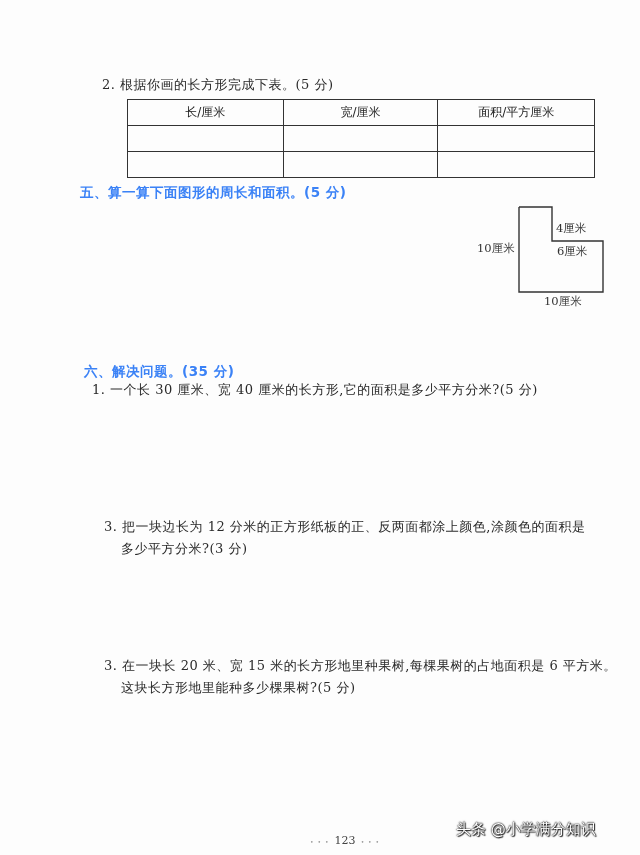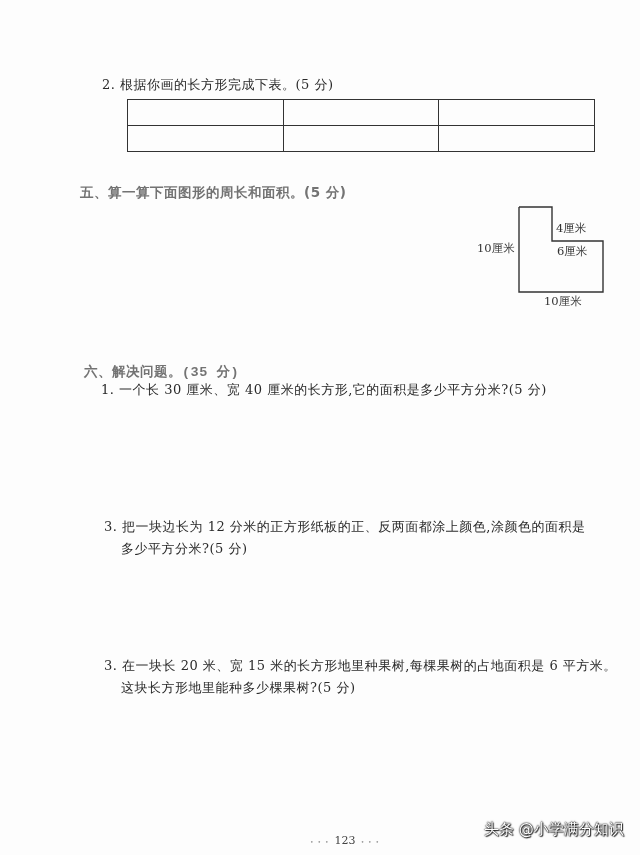--- a/index.html
+++ b/index.html
@@ -1,37 +1,42 @@
 <!DOCTYPE html>
 <html><head>
 <meta charset="utf-8">
 <style>
   html,body{margin:0;padding:0;}
   body{width:640px;height:855px;background:#fdfdfd;position:relative;overflow:hidden;
        font-family:"DejaVu Serif","Liberation Serif",serif;color:#2a2a2a;}
   .abs{position:absolute;white-space:nowrap;}
   .q-text{font-size:13px;letter-spacing:0.5px;}
-  .sec-title{font-family:"DejaVu Sans","Liberation Sans",sans-serif;font-weight:bold;font-size:13.5px;letter-spacing:0.5px;color:#737373;}
+  .sec-title{font-family:"DejaVu Sans","Liberation Sans",sans-serif;font-weight:bold;font-size:13.5px;letter-spacing:0.5px;color:#3b82f6;}
   table.grid{position:absolute;left:127px;top:99px;width:468px;border-collapse:collapse;}
   table.grid td,table.grid th{border:1.3px solid #333;height:25px;padding:0;text-align:center;
        font-family:"DejaVu Sans","Liberation Sans",sans-serif;font-size:12px;font-weight:normal;color:#222;}
   table.grid th{height:25px;}
   .fig-label{font-size:11.5px;position:absolute;white-space:nowrap;color:#333;}
   .page-num{font-size:11px;color:#444;}
   .dots{font-size:6px;color:#999;letter-spacing:1px;}
   .watermark{font-family:"DejaVu Sans","Liberation Sans",sans-serif;font-size:15px;color:#ffffff;
        text-shadow:0 0 1px #000,0 0 2px #000,1px 1px 1px #333;}
 </style>
 </head>
 <body>
 
 <div class="abs q-text" style="left:102px;top:76px;">2. 根据你画的长方形完成下表。(5 分)</div>
 
 <table class="grid">
   <tbody>
+      <tr>
+    <th style="width:156px">长/厘米</th>
+    <th style="width:155px">宽/厘米</th>
+    <th style="width:157px">面积/平方厘米</th>
+  </tr>
   <tr>
     <td></td>
     <td></td>
     <td></td>
   </tr>
   <tr>
     <td></td>
     <td></td>
     <td></td>
   </tr>
@@ -43,29 +48,29 @@
 <div>
   <svg class="abs" style="left:515px;top:203px;" width="95" height="95" viewBox="0 0 95 95">
     <polyline points="4,4 37,4 37,38 88,38 88,89 4,89 4,4" fill="none" stroke="#333" stroke-width="1.4"></polyline>
   </svg>
   <div class="fig-label" style="left:477px;top:241px;">10厘米</div>
   <div class="fig-label" style="left:556px;top:221px;text-align:right;">4厘米</div>
   <div class="fig-label" style="left:557px;top:244px;text-align:right;">6厘米</div>
   <div class="fig-label" style="left:544px;top:294px;">10厘米</div>
 </div>
 
-<div class="abs sec-title" style="left:84px;top:363px;font-family:Liberation Mono, monospace;">六、解决问题。(35 分)</div>
+<div class="abs sec-title" style="left:84px;top:363px;">六、解决问题。(35 分)</div>
 
-<div class="abs q-text" style="left:101px;top:381px;">1. 一个长 30 厘米、宽 40 厘米的长方形,它的面积是多少平方分米?(5 分)</div>
+<div class="abs q-text" style="left:92px;top:381px;">1. 一个长 30 厘米、宽 40 厘米的长方形,它的面积是多少平方分米?(5 分)</div>
 
 <div class="abs q-text" style="left:104px;top:518px;">3. 把一块边长为 12 分米的正方形纸板的正、反两面都涂上颜色,涂颜色的面积是</div>
-<div class="abs q-text" style="left:121px;top:540px;">多少平方分米?(5 分)</div>
+<div class="abs q-text" style="left:121px;top:540px;">多少平方分米?(3 分)</div>
 
 <div class="abs q-text" style="left:104px;top:657px;">3. 在一块长 20 米、宽 15 米的长方形地里种果树,每棵果树的占地面积是 6 平方米。</div>
 <div class="abs q-text" style="left:121px;top:679px;">这块长方形地里能种多少棵果树?(5 分)</div>
 
 <div class="abs" style="left:310px;top:829px;">
   <span class="dots">• • •</span>
   <span class="page-num">123</span>
   <span class="dots">• • •</span>
 </div>
 
-<div class="abs watermark" style="left:484px;top:820px;">头条 @小学满分知识</div>
+<div class="abs watermark" style="left:456px;top:820px;">头条 @小学满分知识</div>
 
 </body></html>

